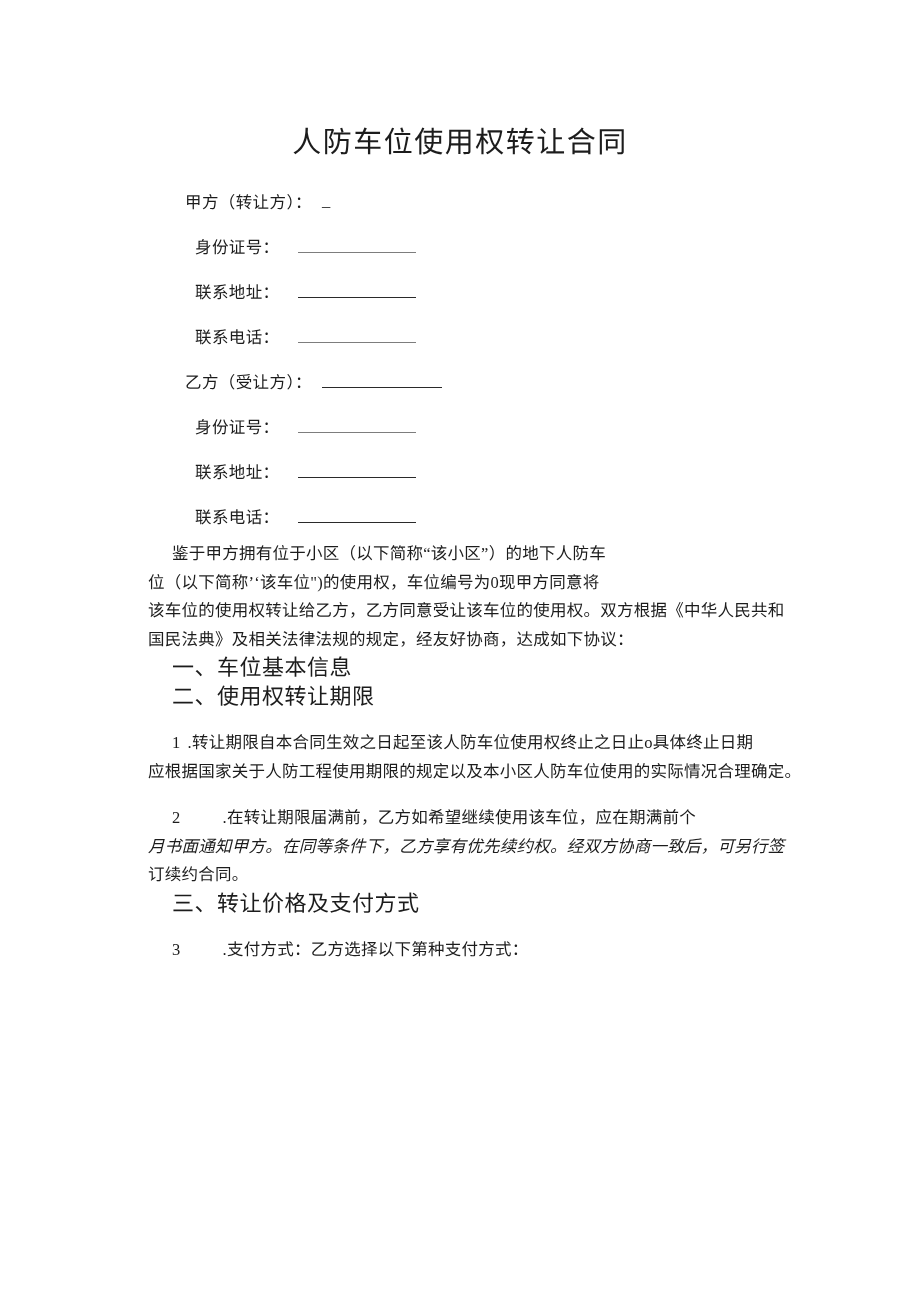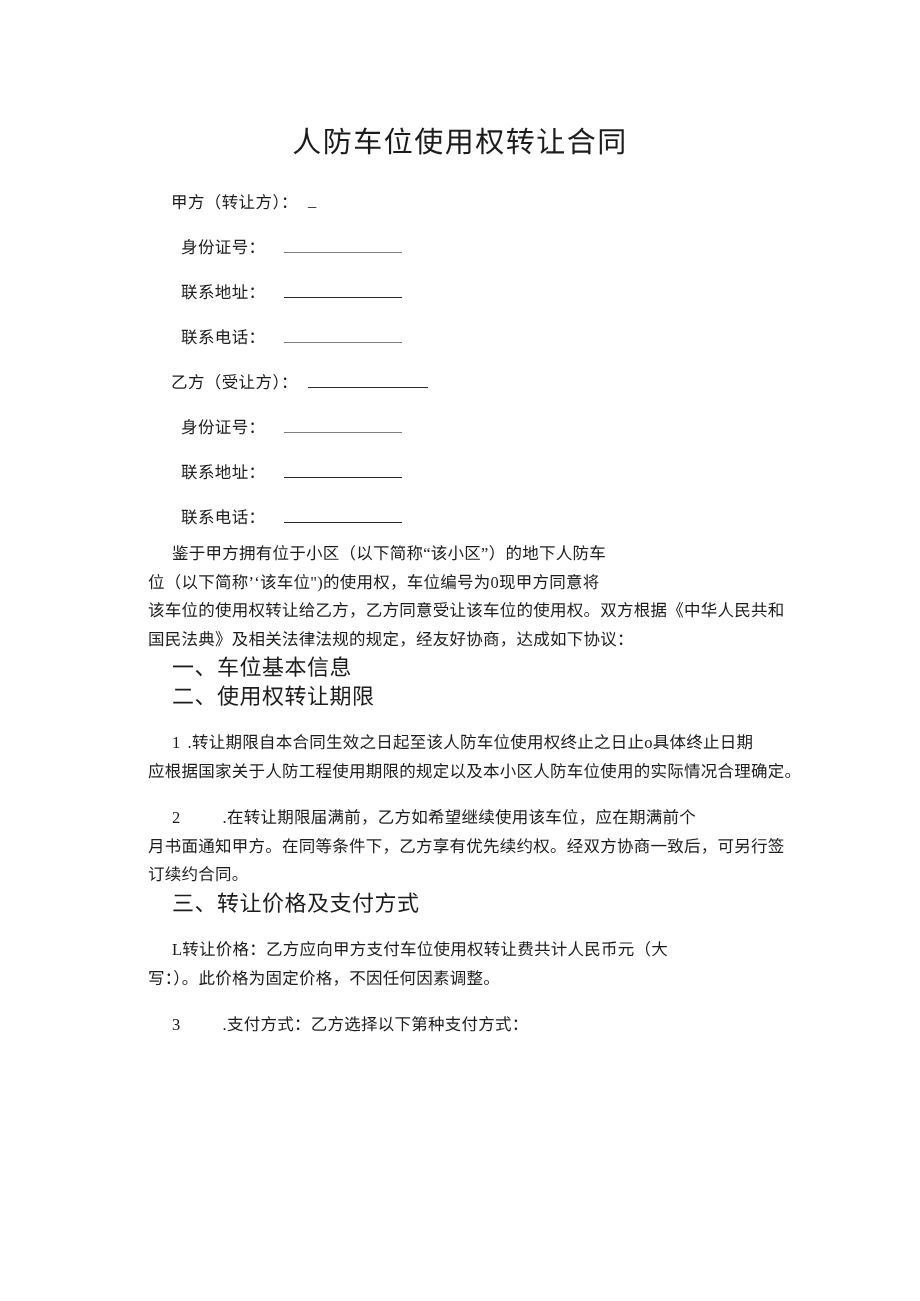--- a/index.html
+++ b/index.html
@@ -33,21 +33,21 @@
     font-size: 29px;
     letter-spacing: 1.5px;
     color: #1c1c1c;
     font-weight: 400;
     white-space: nowrap;
   }
 
   
   .parties {
     position: absolute;
-    left: 171px;
+    left: 185px;
     top: 178px;
     width: 640px;
   }
 
   .field-row {
     height: 45px;
     display: flex;
     align-items: center;
     font-size: 16.5px;
     letter-spacing: 0.4px;
@@ -196,30 +196,26 @@
 
     <div class="sec-head sp-before-lg">二、使用权转让期限</div>
 
     <div class="para indent wide sp-before-md">
       <span class="num">1</span><span class="gap-num-1"></span><span>.转让期限自本合同生效之日起至该人防车位使用权终止之日止o具体终止日期</span>
       <span style="display:block;text-indent:0;">应根据国家关于人防工程使用期限的规定以及本小区人防车位使用的实际情况合理确定。</span>
     </div>
 
     <div class="para indent sp-before-md">
       <span class="num">2</span><span class="gap-num-2"></span><span>.在转让期限届满前，乙方如希望继续使用该车位，应在期满前个</span>
-      <span style="display:block;text-indent:0;">月书面通知甲方。在同等条件下，乙方享有优先续约权。经双方协商一致后，可另行签</span>
+      <span style="display:block;text-indent:0;font-style:italic;">月书面通知甲方。在同等条件下，乙方享有优先续约权。经双方协商一致后，可另行签</span>
       <span style="display:block;text-indent:0;">订续约合同。</span>
     </div>
 
     <div class="sec-head sp-before-lg">三、转让价格及支付方式</div>
 
-    <div class="para indent sp-before-md">
-      <span class="num">L</span><span>转让价格：乙方应向甲方支付车位使用权转让费共计人民币元（大</span>
-      <span style="display:block;text-indent:0;">写：）。此价格为固定价格，不因任何因素调整。</span>
-    </div>
 
     <div class="para indent sp-before-md">
       <span class="num">3</span><span class="gap-num-2"></span><span>.支付方式：乙方选择以下第种支付方式：</span>
     </div>
 
   </div>
 
 </div>
 
 </body></html>

